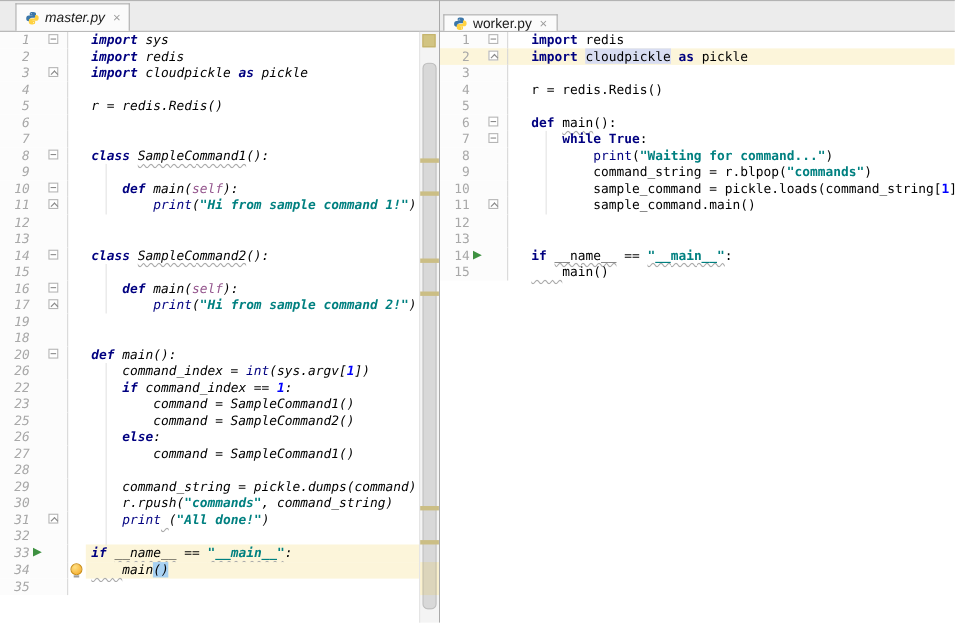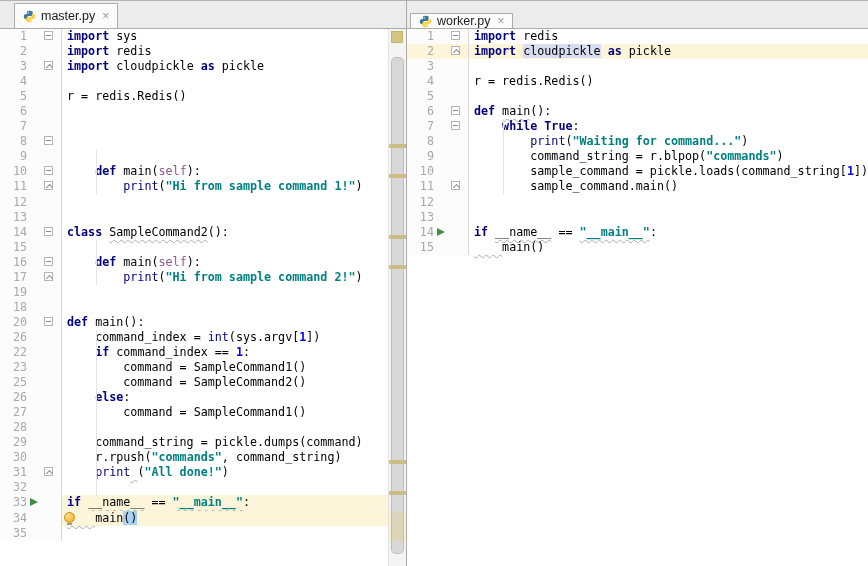--- a/index.html
+++ b/index.html
@@ -5,39 +5,39 @@
   :root{
     --keyword:#000080; --string:#008080; --number:#0000FF; --self-param:#94558D;
     --caret-line-bg:#FCF5DA; --identifier-highlight-bg:#D8DDF2; --brace-match-bg:#A7D1F2;
     --run-icon-green:#3E9141; --stripe-mark:#CBBE85; --stripe-status-square:#D2C482;
   }
   *{box-sizing:border-box;}
   html,body{margin:0;padding:0;}
   body{width:868px;height:566px;overflow:hidden;background:#FFFFFF;font-family:"Liberation Sans",sans-serif;}
   .window{display:flex;width:868px;height:566px;}
   .pane{height:566px;position:relative;background:#fff;}
-  .pane.left{width:460px;border-right:1px solid #A9A9A9;}
+  .pane.left{width:460px;border-right:1px solid #A9A9A9;font-style:italic;}
   .pane.right{width:468px;}
   
   .tabbar{height:29px;background:#ECECEC;border-top:1px solid #B3B3B3;border-bottom:1px solid #ACACAC;
           display:flex;align-items:stretch;}
   .tabbar.indent-lg{padding-left:14px;}
   .tabbar.indent-sm{padding-left:3px;align-items:flex-end;}
   .tab{display:flex;align-items:center;background:#FBFBFB;border:1px solid #ACACAC;border-bottom:none;
        margin-top:2px;padding:0 8px;font-size:12.5px;color:#1b1b1b;}
   .tab .ticon{width:13px;height:13px;margin-right:5px;flex:none;}
   .tab .close{color:#9B9B9B;font-size:12px;margin-left:7px;cursor:pointer;line-height:1;}
   
   .editor{position:relative;height:537px;overflow:hidden;background:#fff;}
   .row{display:flex;height:15.05px;line-height:15.05px;font-family:"DejaVu Sans Mono",monospace;font-size:11.7px;}
   .gutter{display:flex;flex:none;width:62px;background:#FCFCFC;border-right:1px solid #D8D8D8;}
   .ln{width:27px;text-align:right;color:#A8A8A8;flex:none;}
   .runcol{width:16px;flex:none;position:relative;}
   .foldcol{width:13px;flex:none;position:relative;}
-  .code{flex:1;white-space:pre;color:#000;padding-left:5px;position:relative;}
+  .code{flex:1;white-space:pre;color:#000;padding-left:5px;position:relative;margin-left:16px;}
   .hl-code-row .code{background:var(--caret-line-bg);}
   .hl-row{background:var(--caret-line-bg);}
   .hl-row .gutter{background:var(--caret-line-bg);}
   
   .kw{color:var(--keyword);font-weight:bold;}
   .builtin{color:var(--keyword);}
   .str{color:var(--string);font-weight:bold;}
   .num{color:var(--number);font-weight:bold;}
   .self{color:var(--self-param);}
   .pl{color:#000;}
@@ -145,20 +145,21 @@
           <span class="code"></span>
         </div>
         <div class="row">
           <span class="gutter">
             <span class="ln">8</span>
             <span class="runcol"></span>
             <span class="foldcol">
               <span class="fold-s"></span>
             </span>
           </span>
+          <span class="code"><span class="kw">class</span><span class="pl"> </span><span class="pl wavy">SampleCommand1</span><span class="pl">():</span></span>
         </div>
         <div class="row">
           <span class="gutter">
             <span class="ln">9</span>
             <span class="runcol"></span>
             <span class="foldcol"></span>
           </span>
           <span class="code"></span>
         </div>
         <div class="row">

